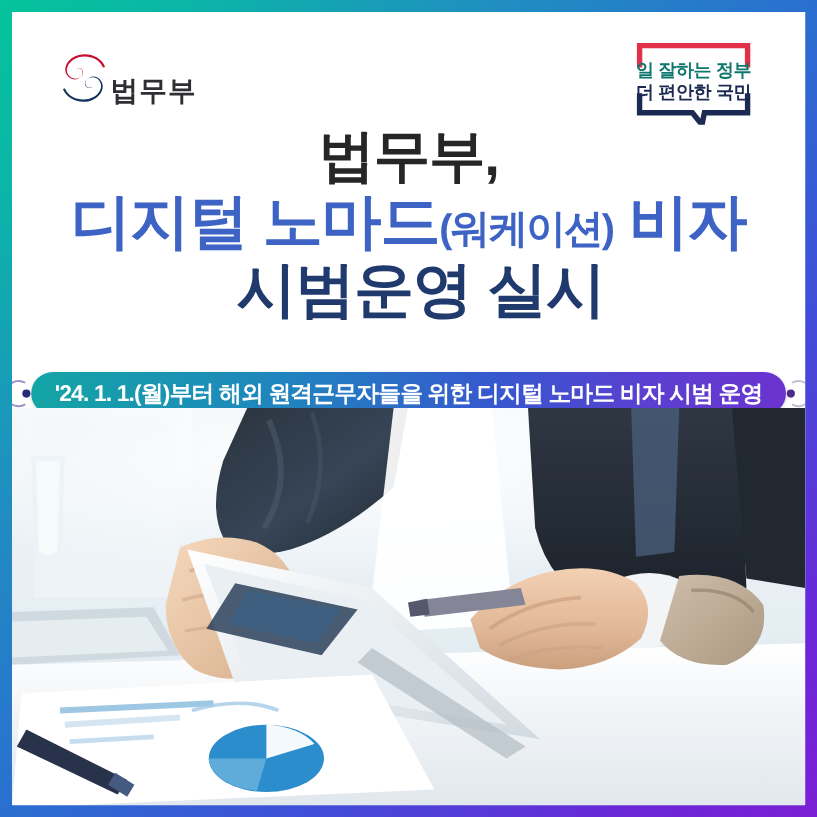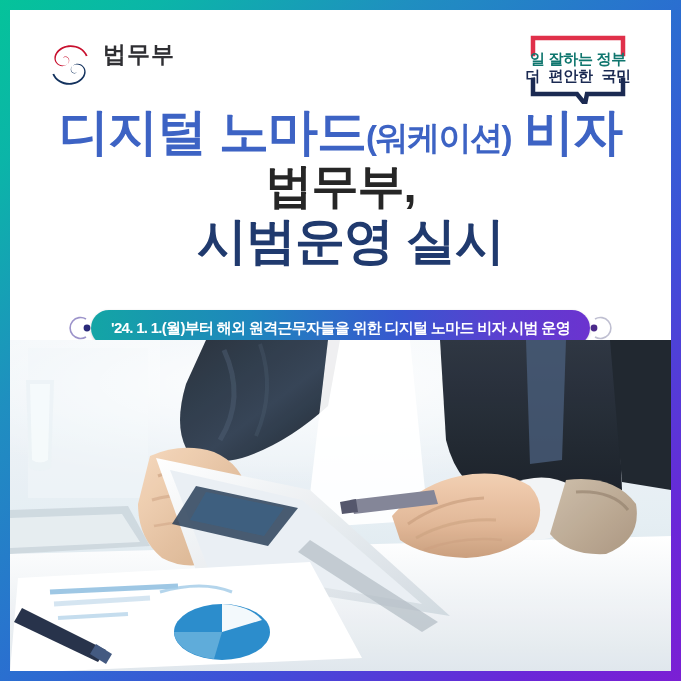--- a/index.html
+++ b/index.html
@@ -44,22 +44,21 @@
     height: 330px;
     background: #ffffff;
   }
 
   
   .logo-lockup {
     position: absolute;
     left: 38px;
     top: 33px;
     display: flex;
-    align-items: flex-start;
-    gap: 11px;
+    align-items: flex-end;
   }
   .logo-mark {
     width: 44px;
     height: 44px;
     flex: 0 0 44px;
   }
   .logo-text {
     font-size: 23px;
     font-weight: 700;
     letter-spacing: 1px;
@@ -82,21 +81,21 @@
     left: 0;
     width: 100%;
     text-align: center;
     font-weight: 700;
     font-size: 15px;
     letter-spacing: -0.3px;
     line-height: 1;
     white-space: nowrap;
   }
   .slogan-line1 { top: 19px; color: #0f766e; }
-  .slogan-line2 { top: 38px; color: #1b2a52; font-family: Liberation Mono, monospace; }
+  .slogan-line2 { top: 38px; color: #1b2a52; }
 
   
   .title-block {
     position: absolute;
     left: 0;
     right: 0;
     top: 95px;
     text-align: center;
   }
   .title-line {
@@ -151,21 +150,21 @@
     justify-content: center;
     padding: 0 20px;
     border-radius: 18px;
     background: linear-gradient(90deg,
                 #13a5a5 0%,
                 #1f86bd 32%,
                 #3757cf 62%,
                 #5b3fd0 82%,
                 #6b33cf 100%);
     color: #ffffff;
-    font-size: 15px;
+    font-size: 19px;
     font-weight: 700;
     letter-spacing: -0.7px;
     white-space: nowrap;
     box-shadow: 0 1px 3px rgba(0,0,0,.18);
   }
 
   
   .photo {
     position: absolute;
     left: 0;
@@ -204,22 +203,22 @@
       <div class="slogan-badge">
         <svg viewBox="0 0 126 72" width="126" height="72" aria-hidden="true">
           <path d="M18 22 L18 6 L108 6 L108 22" fill="none" stroke="#e0304a" stroke-width="4.5" stroke-linecap="square"></path>
           <path d="M18 48 L18 62 L62 62 L70 72 L72 62 L108 62 L108 48" fill="none" stroke="#1b2a52" stroke-width="4.5" stroke-linejoin="miter" stroke-linecap="square"></path>
         </svg>
         <div class="slogan-line1">일 잘하는 정부</div>
         <div class="slogan-line2">더 편안한 국민</div>
       </div>
 
       <div class="title-block">
+        <div class="title-line title-line--1">법무부,</div>
         <div class="title-line title-line--2"><span>디지털 노마드</span><span class="paren">(워케이션)</span><span> 비자</span></div>
-        <div class="title-line title-line--1">법무부,</div>
         <div class="title-line title-line--3">시범운영 실시</div>
       </div>
 
       <div class="subtitle-row">
         <span class="deco-arc">
           <svg viewBox="0 0 26 26" width="26" height="26" aria-hidden="true">
             <path d="M21 4 A10.5 10.5 0 1 0 21 22" fill="none" stroke="#7b6fb8" stroke-width="1.6" opacity="0.75"></path>
             <circle cx="22" cy="13" r="3.4" fill="#2a2a7a"></circle>
           </svg>
         </span>

